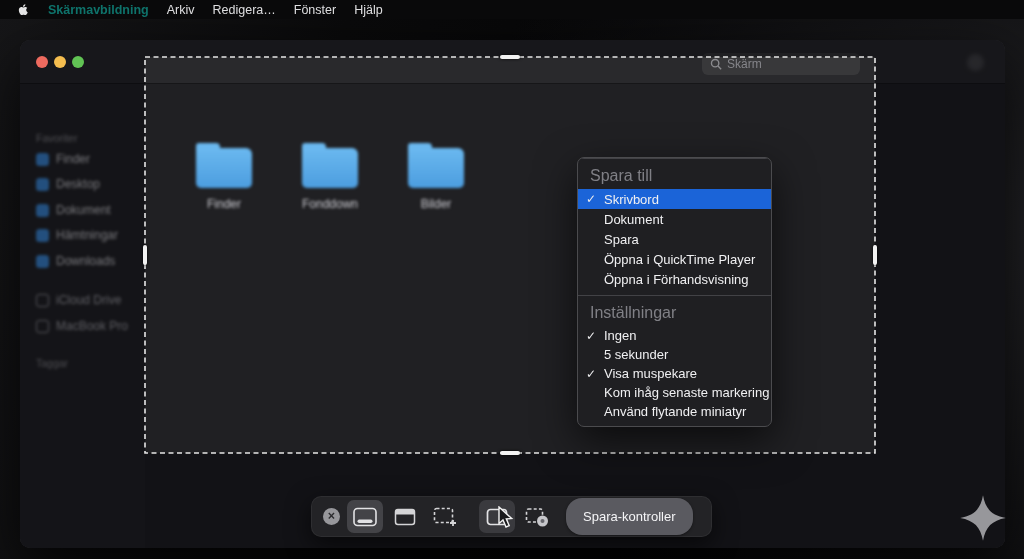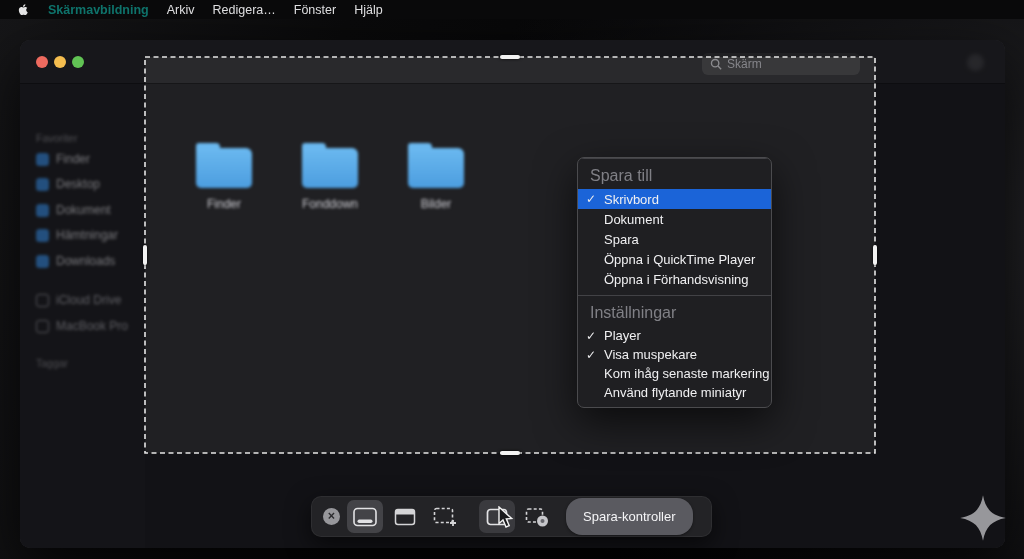--- a/index.html
+++ b/index.html
@@ -236,22 +236,25 @@
       <span>Öppna i QuickTime Player</span>
     </div>
   <div class="row">
       <span>Öppna i Förhandsvisning</span>
     </div>
 
   <div class="sep sep2"></div>
   <div class="section-h">Inställningar</div>
   <div class="row small has-check">
     <span class="chk">✓</span>
-    <span>Player</span>
-  </div>
+    <span>Ingen</span>
+  </div>
+  <div class="row small">
+      <span>5 sekunder</span>
+    </div>
   <div class="row small has-check">
     <span class="chk">✓</span>
     <span>Visa muspekare</span>
   </div>
   <div class="row small">
       <span>Kom ihåg senaste markering</span>
     </div>
   <div class="row small">
       <span>Använd flytande miniatyr</span>
     </div>

